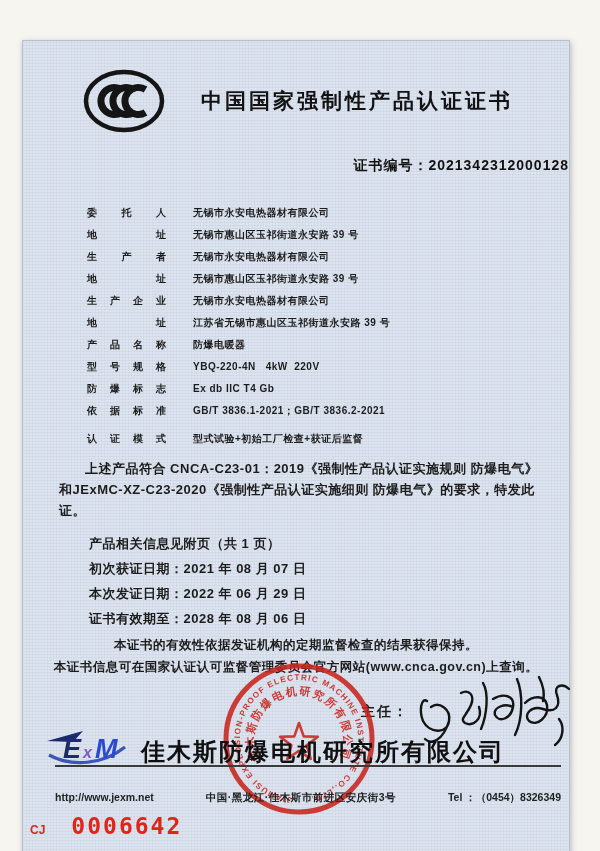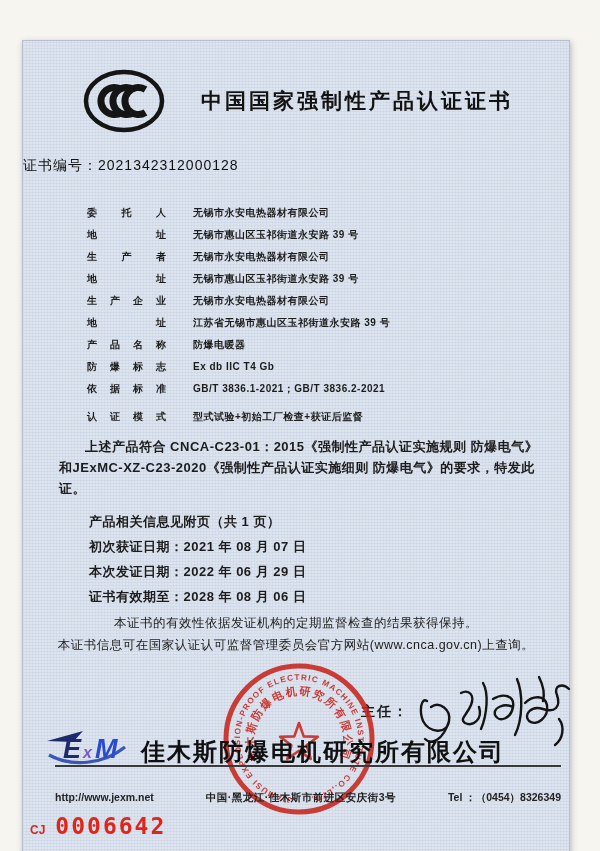--- a/index.html
+++ b/index.html
@@ -24,42 +24,42 @@
     box-shadow:1px 2px 6px rgba(60,70,95,.35);
   }
   
   .header { display:flex; align-items:center; padding:18px 26px 0 48px; }
   .ccc-logo { flex:0 0 auto; width:106px; height:84px; }
   .title {
     flex:1; text-align:center; font-size:21px; font-weight:700;
     letter-spacing:3px; color:#121212; padding-right:6px;
   }
   .cert-no-line {
-    text-align:left; margin-top:14px; font-size:14px; font-weight:400;
+    text-align:right; margin-top:14px; font-size:14px; font-weight:700;
     letter-spacing:1px; color:#121212;
   }
   
   .fields { margin:30px 0 0 64px; }
   .row { display:flex; margin-bottom:7px; font-size:10px; font-weight:700; line-height:15px; }
   .row .label {
     flex:0 0 80px; text-align:justify; text-align-last:justify;
     -moz-text-align-last:justify; margin-right:26px; letter-spacing:1px;
   }
   .row .value { white-space:pre-wrap; letter-spacing:0.5px; }
   .row.gap-above { margin-top:13px; }
   
   .statement {
     margin:12px 30px 0 36px; font-size:13px; font-weight:700;
     line-height:21px; text-indent:2em; letter-spacing:0.5px;
   }
   
   .info { margin:14px 0 0 66px; font-size:13px; font-weight:700; }
   .info div { margin-bottom:7px; letter-spacing:0.5px; }
   
-  .notes { margin-top:9px; text-align:center; font-size:12.5px; font-weight:400; }
+  .notes { margin-top:9px; text-align:center; font-size:12.5px; font-weight:700; }
   .notes div { margin-bottom:5px; letter-spacing:0.5px; }
   
   .sign-label {
     position:absolute; left:338px; top:662px;
     font-size:14px; font-weight:700; letter-spacing:2px;
   }
   .signature { position:absolute; left:390px; top:608px; width:166px; height:112px; }
   
   .seal { position:absolute; left:198px; top:620px; width:156px; height:156px; opacity:0.88; }
   
@@ -71,21 +71,21 @@
   }
   
   .footer-bar {
     position:absolute; left:32px; top:724px; width:506px;
     border-top:2px solid #3a3a3a; padding-top:24px;
     display:flex; justify-content:space-between; align-items:baseline;
     font-size:10.5px; color:#222; font-weight:700;
   }
   .footer-bar .mid { letter-spacing:0.5px; }
   
-  .serial { position:absolute; left:30px; top:813px; display:flex; align-items:baseline; }
+  .serial { position:absolute; left:30px; top:813px; display:flex; align-items:baseline;gap:16px; }
   .serial .prefix { font-size:12px; font-weight:700; color:#d42a1e; margin-right:10px; }
   .serial .number {
     font-family:"DejaVu Sans Mono","Liberation Mono",monospace;
     font-size:23px; font-weight:700; color:#e02418; letter-spacing:2px;
   }
 </style>
 </head>
 <body>
 
 <div class="page">
@@ -126,34 +126,38 @@
         </div>
       <div class="row">
           <span class="label">地址</span>
           <span class="value">江苏省无锡市惠山区玉祁街道永安路 39 号</span>
         </div>
       <div class="row">
           <span class="label">产品名称</span>
           <span class="value">防爆电暖器</span>
         </div>
       <div class="row">
+          <span class="label">型号规格</span>
+          <span class="value">YBQ-220-4N   4kW  220V</span>
+        </div>
+      <div class="row">
           <span class="label">防爆标志</span>
           <span class="value">Ex db IIC T4 Gb</span>
         </div>
       <div class="row">
           <span class="label">依据标准</span>
           <span class="value">GB/T 3836.1-2021；GB/T 3836.2-2021</span>
         </div>
       <div class="row gap-above">
           <span class="label">认证模式</span>
           <span class="value">型式试验+初始工厂检查+获证后监督</span>
         </div>
     </div>
 
-    <div class="statement">上述产品符合 CNCA-C23-01：2015《强制性产品认证实施规则 防爆电气》和JExMC-XZ-C23-2020《强制性产品认证实施细则 防爆电气》的要求，特发此证。</div>
+    <div class="statement">上述产品符合 CNCA-C23-01：2019《强制性产品认证实施规则 防爆电气》和JExMC-XZ-C23-2020《强制性产品认证实施细则 防爆电气》的要求，特发此证。</div>
 
     <div class="info">
       <div>产品相关信息见附页（共 1 页）</div>
       <div>初次获证日期：2021 年 08 月 07 日</div>
       <div>本次发证日期：2022 年 06 月 29 日</div>
       <div>证书有效期至：2028 年 08 月 06 日</div>
     </div>
 
     <div class="notes">
       <div>本证书的有效性依据发证机构的定期监督检查的结果获得保持。</div>

